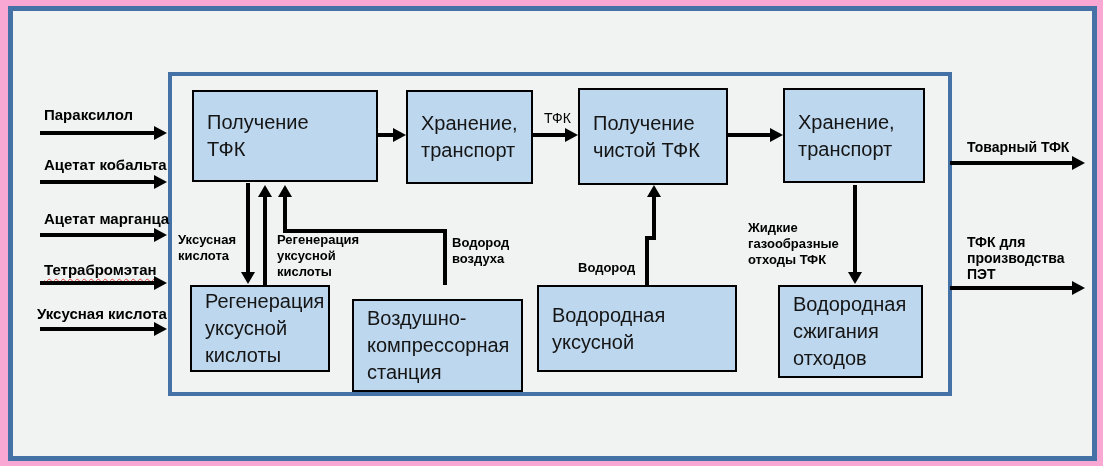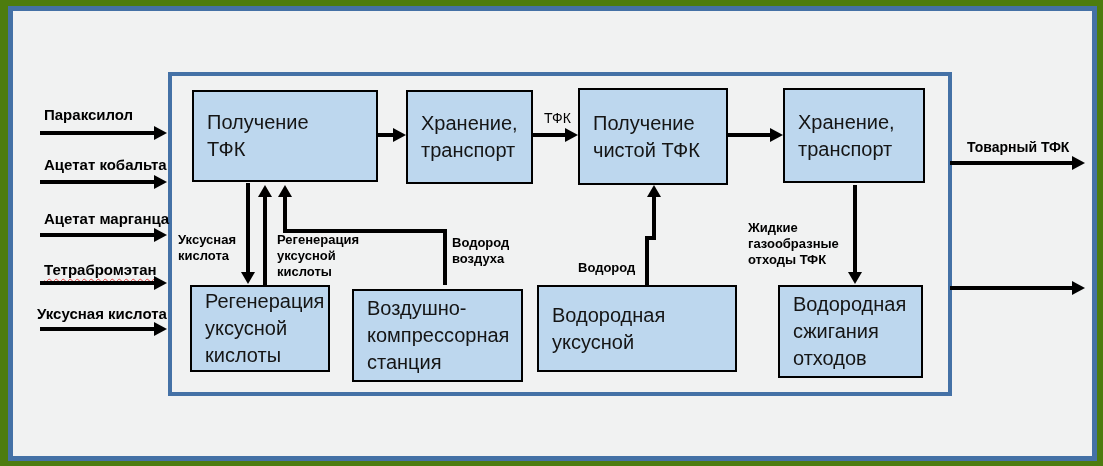--- a/index.html
+++ b/index.html
@@ -1,16 +1,16 @@
 <!DOCTYPE html>
 <html><head>
 <meta charset="utf-8">
 <style>
   html,body{margin:0;padding:0;background:#ffffff;}
-  .canvas{position:relative;width:1103px;height:466px;background:#4d7c0f;
+  .canvas{position:relative;width:1103px;height:466px;background:#f9a8d4;
           font-family:"Liberation Sans",sans-serif;color:#000;overflow:hidden;}
   .outer{position:absolute;left:8px;top:6px;width:1089px;height:455px;
          border:5px solid #4471a6;background:#f1f2f2;box-sizing:border-box;}
   .inner{position:absolute;left:168px;top:72px;width:784px;height:324px;
          border:4px solid #4471a6;box-sizing:border-box;}
   .pbox{position:absolute;background:#bdd7ee;border:2px solid #000;
         box-sizing:border-box;display:flex;align-items:center;}
   .pbox-text{padding-left:13px;font-size:20px;line-height:27px;
              white-space:pre-line;color:#151515;}
   .side-label{position:absolute;font-weight:bold;font-size:15px;white-space:pre-line;}
@@ -71,21 +71,21 @@
   <div class="pbox" style="left:783px;top:88px;width:142px;height:95px">
     <span class="pbox-text">Хранение,
 транспорт</span>
   </div>
 
   <div class="pbox" style="left:190px;top:285px;width:140px;height:87px">
     <span class="pbox-text">Регенерация
 уксусной
 кислоты</span>
   </div>
-  <div class="pbox" style="left:352px;top:289px;width:171px;height:93px">
+  <div class="pbox" style="left:352px;top:299px;width:171px;height:93px">
     <span class="pbox-text">Воздушно-
 компрессорная
 станция</span>
   </div>
   <div class="pbox" style="left:537px;top:285px;width:200px;height:87px">
     <span class="pbox-text">Водородная
 уксусной</span>
   </div>
   <div class="pbox" style="left:778px;top:285px;width:145px;height:93px">
     <span class="pbox-text">Водородная
@@ -119,15 +119,18 @@
   <div class="flow-label" style="left:578px;top:260px">Водород</div>
 
   <div class="vdn" style="left:853px;top:185px;height:87px"></div>
   <div class="flow-label" style="left:748px;top:220px">Жидкие
 газообразные
 отходы ТФК</div>
 
   <div class="out-label" style="left:967px;top:139px">Товарный ТФК</div>
   <div class="harrow" style="left:950px;top:161px;width:122px"></div>
 
+  <div class="out-label" style="left:967px;top:234px">ТФК для
+производства
+ПЭТ</div>
   <div class="harrow" style="left:950px;top:286px;width:122px"></div>
 
 </div>
 
 </body></html>

